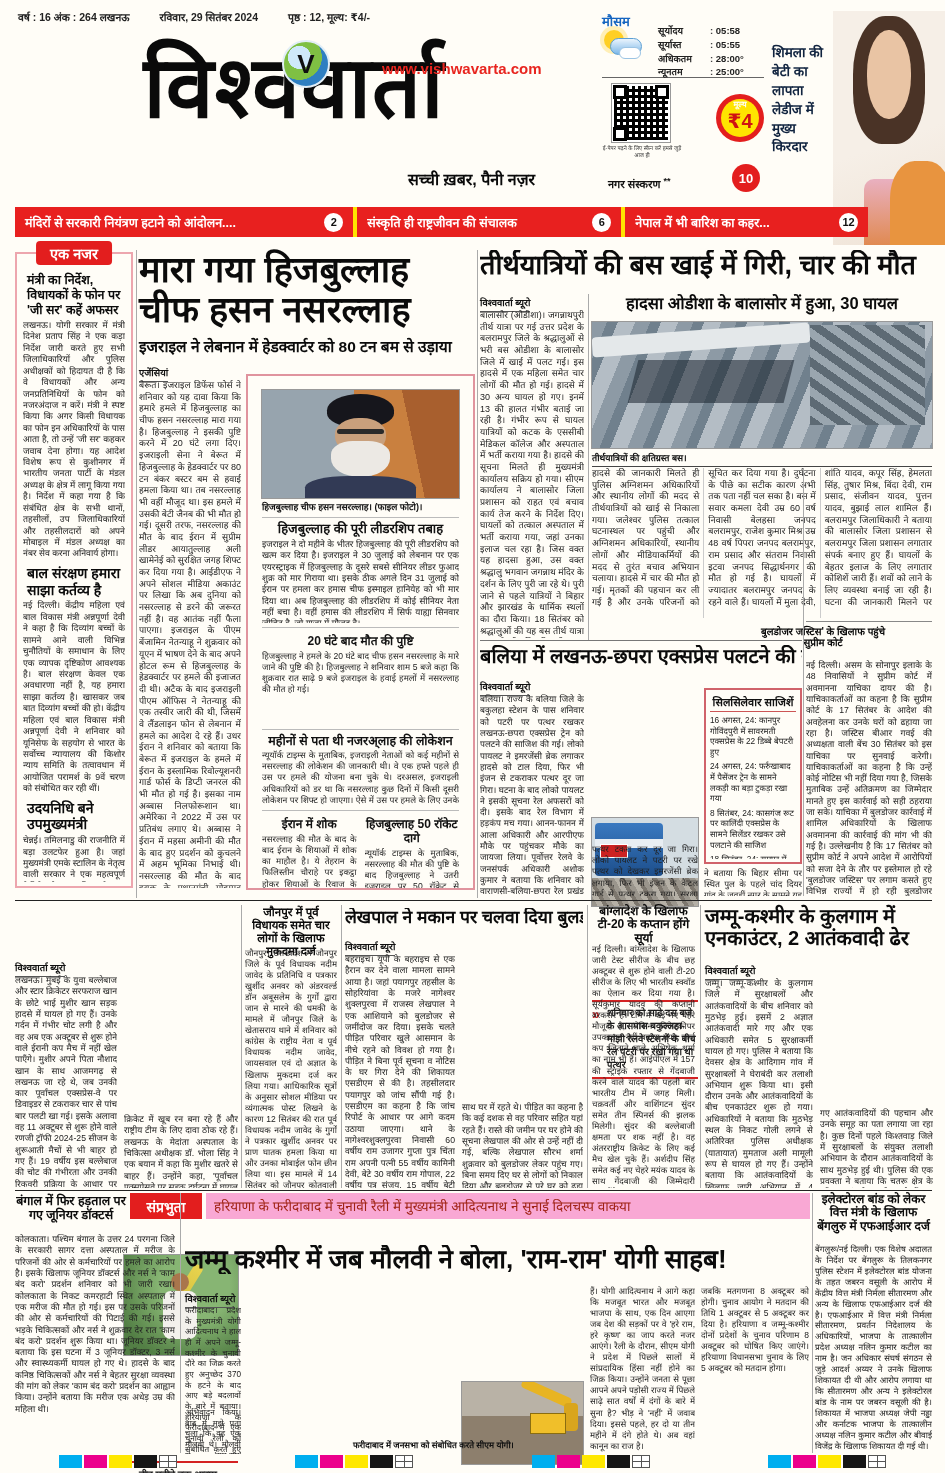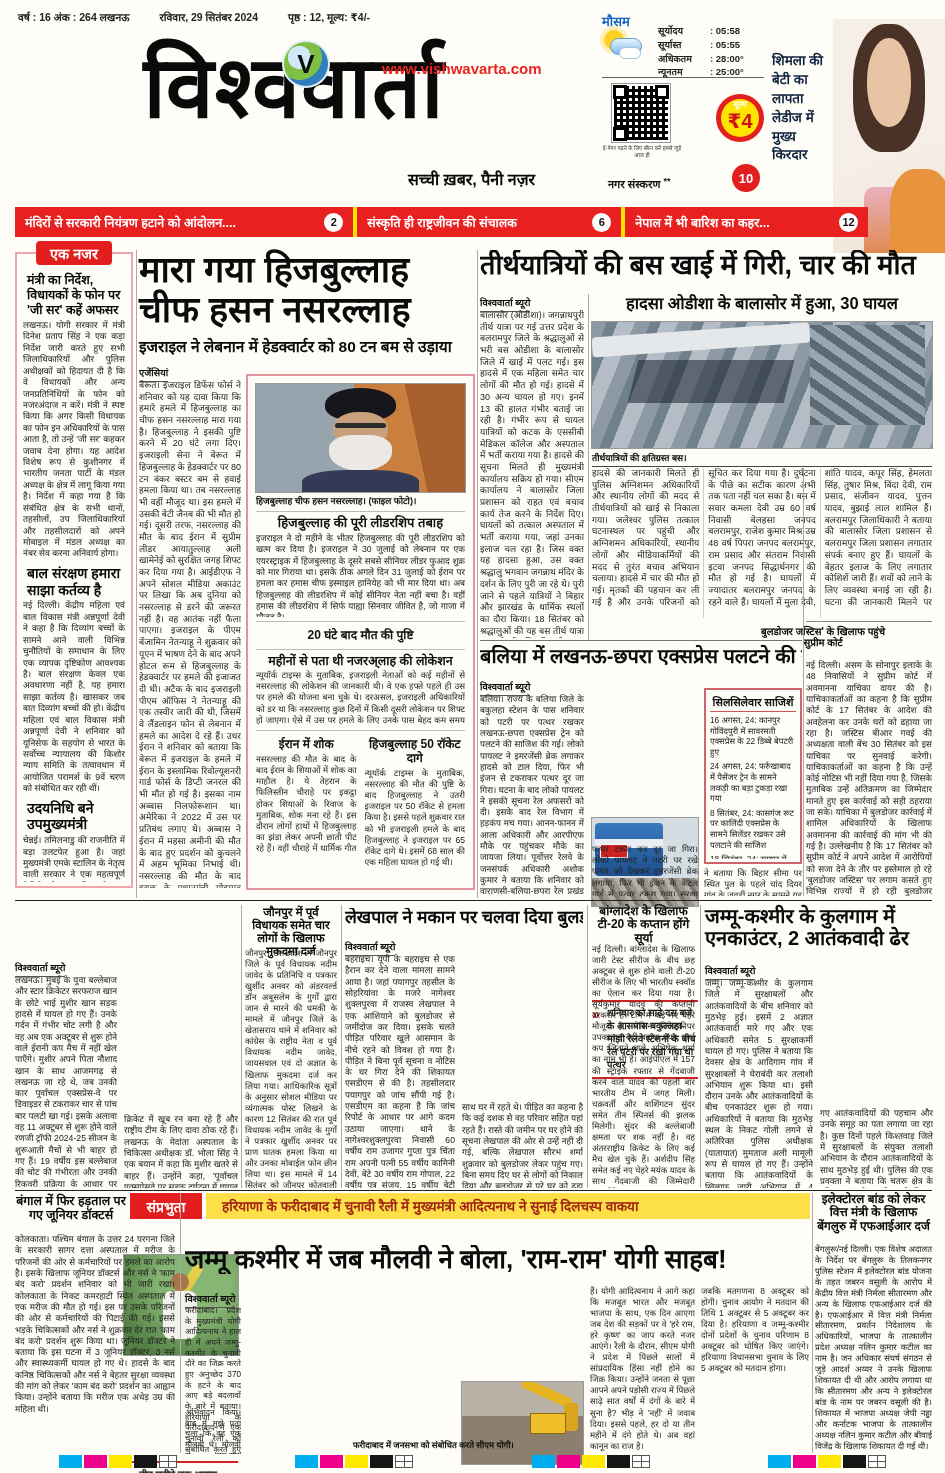--- a/index.html
+++ b/index.html
@@ -48,21 +48,21 @@
 .navstrip{display:flex;background:#e8201f;height:30px}
 .navitem{display:flex;align-items:center;justify-content:space-between;color:#fff;font-weight:bold;font-size:12.5px;padding:0 10px;border-left:4px solid #ffe400}
 .navitem:first-child{border-left:none}
 .navnum{width:19px;height:19px;border-radius:50%;background:#fff;color:#111;font-weight:bold;font-size:11px;display:flex;align-items:center;justify-content:center;flex:none;margin-left:8px}
 
 .sidebox{border:2px solid #eda6ae;padding:14px 6px 4px 6px}
 .sidetab{position:absolute;top:-13px;left:50%;transform:translateX(-50%);background:#e31e1e;color:#fff;font-weight:bold;font-size:14.5px;padding:2px 14px;border-radius:4px;white-space:nowrap}
 .side-hl{font-size:12.5px;font-weight:bold;line-height:1.2;margin:5px 4px 2px;color:#0b0b0b}
 .side-bt{font-size:8.8px;line-height:1.3;text-align:justify;color:#222}
 
-.leadbox{border:2px solid #e0949e;padding:8px}
+.leadbox{border:2px solid #e0949e;padding:14px}
 .sep{border-top:1px solid #bbb;margin:4px 0}
 
 .ph{position:relative;overflow:hidden;outline:1px solid #999}
 .ph-nasr{background:linear-gradient(78deg,#97a4ae 0 52%,#c9803f 52% 74%,#a85f2e 74%)}
 .ph-nasr .turban{position:absolute;top:4%;left:33%;width:34%;height:30%;background:#16161c;border-radius:50% 50% 42% 42%}
 .ph-nasr .face{position:absolute;top:26%;left:37%;width:26%;height:32%;background:#c9a07c;border-radius:46%}
 .ph-nasr .glasses{position:absolute;top:36%;left:38%;width:24%;height:5%;background:#2a2a2a;border-radius:3px}
 .ph-nasr .beard{position:absolute;top:47%;left:35%;width:30%;height:34%;background:#ece9e4;border-radius:38% 38% 52% 52%}
 .ph-nasr .robe{position:absolute;bottom:-6%;left:22%;width:56%;height:26%;background:#323a55;border-radius:40% 40% 0 0}
 .ph-bus{background:repeating-linear-gradient(112deg,#8d9aa5 0 14px,#70808d 14px 24px,#b4bdc5 24px 40px),#8d9aa5}
@@ -83,21 +83,21 @@
 .ph-doz .arm2{position:absolute;right:4%;top:26%;width:12%;height:34%;background:#d9a51d;border-radius:4px}
 .ph-doz .cab{position:absolute;right:14%;top:38%;width:30%;height:26%;background:#f0bf2a;border:1px solid #8a6d10}
 .ph-doz .rub{position:absolute;left:2%;bottom:4%;width:60%;height:34%;background:repeating-linear-gradient(25deg,#6f6254 0 7px,#a496836 7px 12px,#57493c 12px 18px)}
 .capline{border-bottom:1px solid #444;padding-bottom:2px}
 
 .tlbox{border:2px solid #d0636b;padding:4px}
 .tlhead{font-weight:bold;font-size:11px;text-align:center;border-bottom:1px solid #c55;padding-bottom:2px;margin-bottom:3px}
 .tlitem{font-size:8.3px;line-height:1.28;margin-bottom:4px;text-align:left;color:#222}
 
 .kickbox{background:#e31e1e;color:#fff;font-weight:bold;font-size:14px;display:flex;align-items:center;justify-content:center}
-.kicker{background:#fde047;color:#a02315;font-weight:bold;font-size:13.5px;display:flex;align-items:center;padding:0 16px;white-space:nowrap;overflow:hidden}
+.kicker{background:#f9a8d4;color:#a02315;font-weight:normal;font-size:13.5px;display:flex;align-items:center;padding:0 8px;white-space:nowrap;overflow:hidden}
 .cols3{column-count:3;column-gap:9px;column-rule:1px solid #ccc}
 
 .reggroup{display:flex;gap:2px;align-items:center}
 .reggroup i{width:23px;height:13px;display:block}
 .reggroup .c{background:#00aeef}.reggroup .m{background:#ec008c}.reggroup .y{background:#ffe800}.reggroup .k{background:#161616}
 .reggroup .r{width:18px;height:13px;border:1.5px solid #555;background:#fff;position:relative}
 .reggroup .r::before{content:"";position:absolute;left:50%;top:0;bottom:0;width:1px;background:#555}
 .reggroup .r::after{content:"";position:absolute;top:50%;left:0;right:0;height:1px;background:#555}
 </style>
 </head>
@@ -157,21 +157,21 @@
       <span class="pl">मूल्य</span>
       <span class="pv">₹4</span>
     </div>
 
     <div class="abs edition" style="left:608px;top:176px">
       <span>नगर संस्करण</span>
       <span style="font-size:9px;vertical-align:top">**</span>
     </div>
     <div class="abs c10" style="left:732px;top:164px">10</div>
 
-    <div class="abs" style="left:770px;top:16px;width:175px;height:237px">
+    <div class="abs" style="left:770px;top:8px;width:175px;height:237px">
       <div class="abs promo-photo" style="left:63px;top:3px;width:112px;height:234px">
         <i class="hair"></i>
           <i class="face"></i>
           <i class="ptop"></i>
           <i class="arm"></i>
       </div>
       <div class="abs promo-text" style="left:2px;top:36px;width:60px">शिमला की बेटी का लापता लेडीज में मुख्य किरदार</div>
     </div>
   </header>
 
@@ -217,20 +217,21 @@
           <i class="robe"></i>
       </div>
       <div class="caption" style="margin:2px 0">हिजबुल्लाह चीफ हसन नसरल्लाह। (फाइल फोटो)।</div>
       <div class="sep"></div>
       <div class="subhl" style="font-size:13px">हिजबुल्लाह की पूरी लीडरशिप तबाह</div>
       <p class="bt" style="font-size:8.7px;height:84px">इजराइल ने दो महीने के भीतर हिजबुल्लाह की पूरी लीडरशिप को खत्म कर दिया है। इजराइल ने 30 जुलाई को लेबनान पर एक एयरस्ट्राइक में हिजबुल्लाह के दूसरे सबसे सीनियर लीडर फुआद शुक्र को मार गिराया था। इसके ठीक अगले दिन 31 जुलाई को ईरान पर हमला कर हमास चीफ इस्माइल हानियेह को भी मार दिया था। अब हिजबुल्लाह की लीडरशिप में कोई सीनियर नेता नहीं बचा है। वहीं हमास की लीडरशिप में सिर्फ याह्या सिनवार जीवित है, जो गाजा में मौजूद है।</p>
       <div class="sep"></div>
       <div style="display:flex;gap:8px">
         <div style="flex:1">
           <div class="subhl">20 घंटे बाद मौत की पुष्टि</div>
+          <p class="bt" style="font-size:8.6px;height:74px">हिजबुल्लाह ने हमले के 20 घंटे बाद चीफ हसन नसरल्लाह के मारे जाने की पुष्टि की है। हिजबुल्लाह ने शनिवार शाम 5 बजे कहा कि शुक्रवार रात साढ़े 9 बजे इजराइल के हवाई हमलों में नसरल्लाह की मौत हो गई।</p>
         </div>
       </div>
       <div class="sep"></div>
       <div class="subhl" style="font-size:12.5px">महीनों से पता थी नजरअ्लाह की लोकेशन</div>
       <p class="bt" style="font-size:8.6px;height:56px">न्यूयॉर्क टाइम्स के मुताबिक, इजराइली नेताओं को कई महीनों से नसरल्लाह की लोकेशन की जानकारी थी। वे एक हफ्ते पहले ही उस पर हमले की योजना बना चुके थे। दरअसल, इजराइली अधिकारियों को डर था कि नसरल्लाह कुछ दिनों में किसी दूसरी लोकेशन पर शिफ्ट हो जाएगा। ऐसे में उस पर हमले के लिए उनके पास बेहद कम समय है।</p>
       <div class="sep"></div>
       <div style="display:flex;gap:8px">
         <div style="flex:1">
           <div class="subhl">ईरान में शोक</div>
           <p class="bt" style="font-size:8.6px;height:100px">नसरल्लाह की मौत के बाद के बाद ईरान के शियाओं में शोक का माहौल है। ये तेहरान के फिलिस्तीन चौराहे पर इकट्ठा होकर शियाओं के रिवाज के मुताबिक, शोक मना रहे हैं। इस दौरान लोगों हाथों में हिजबुल्लाह का झंडा लेकर अपनी छाती पीट रहे हैं। वहीं चौराहे में धार्मिक गीत बजाया जा रहा है।</p>

